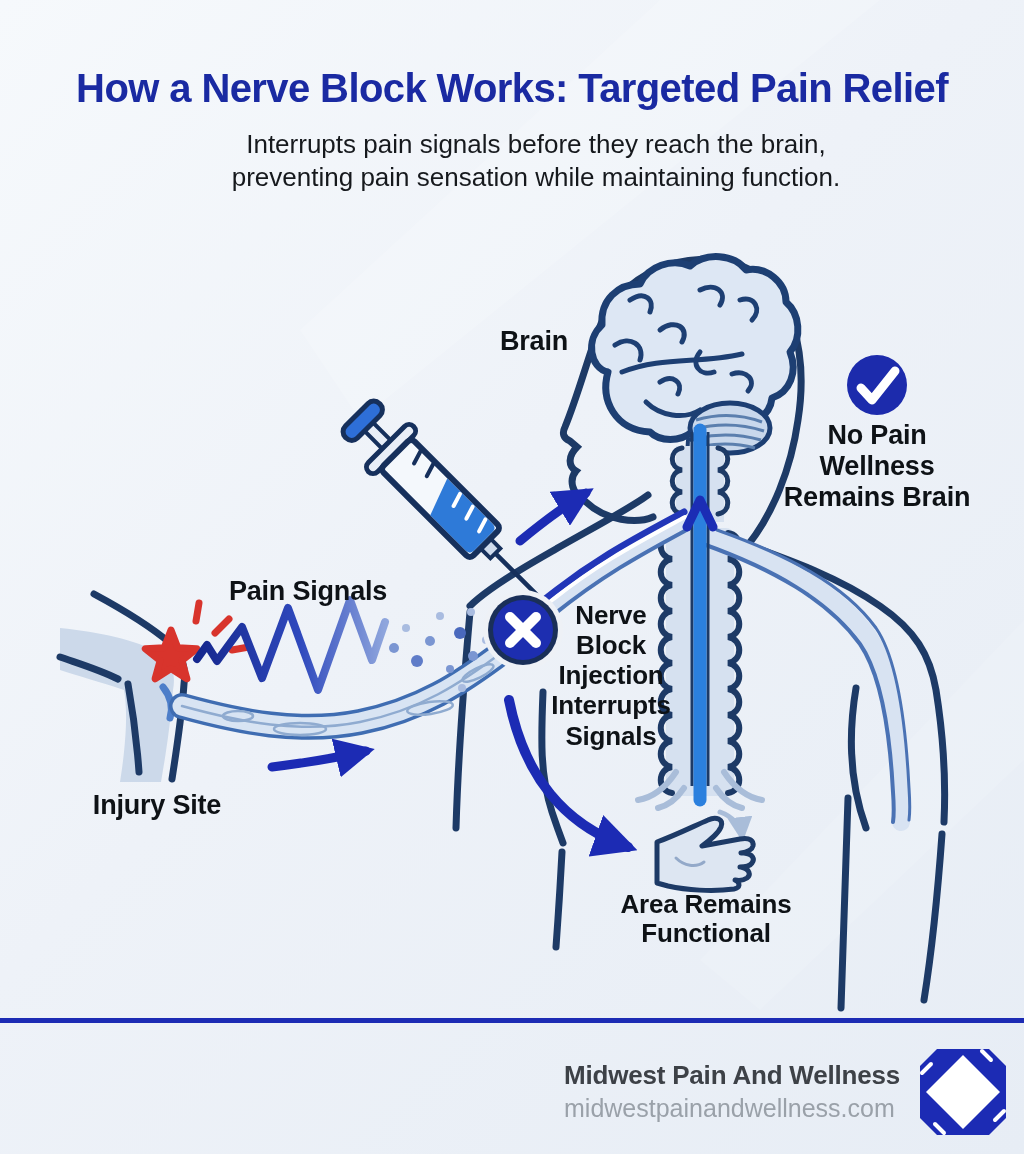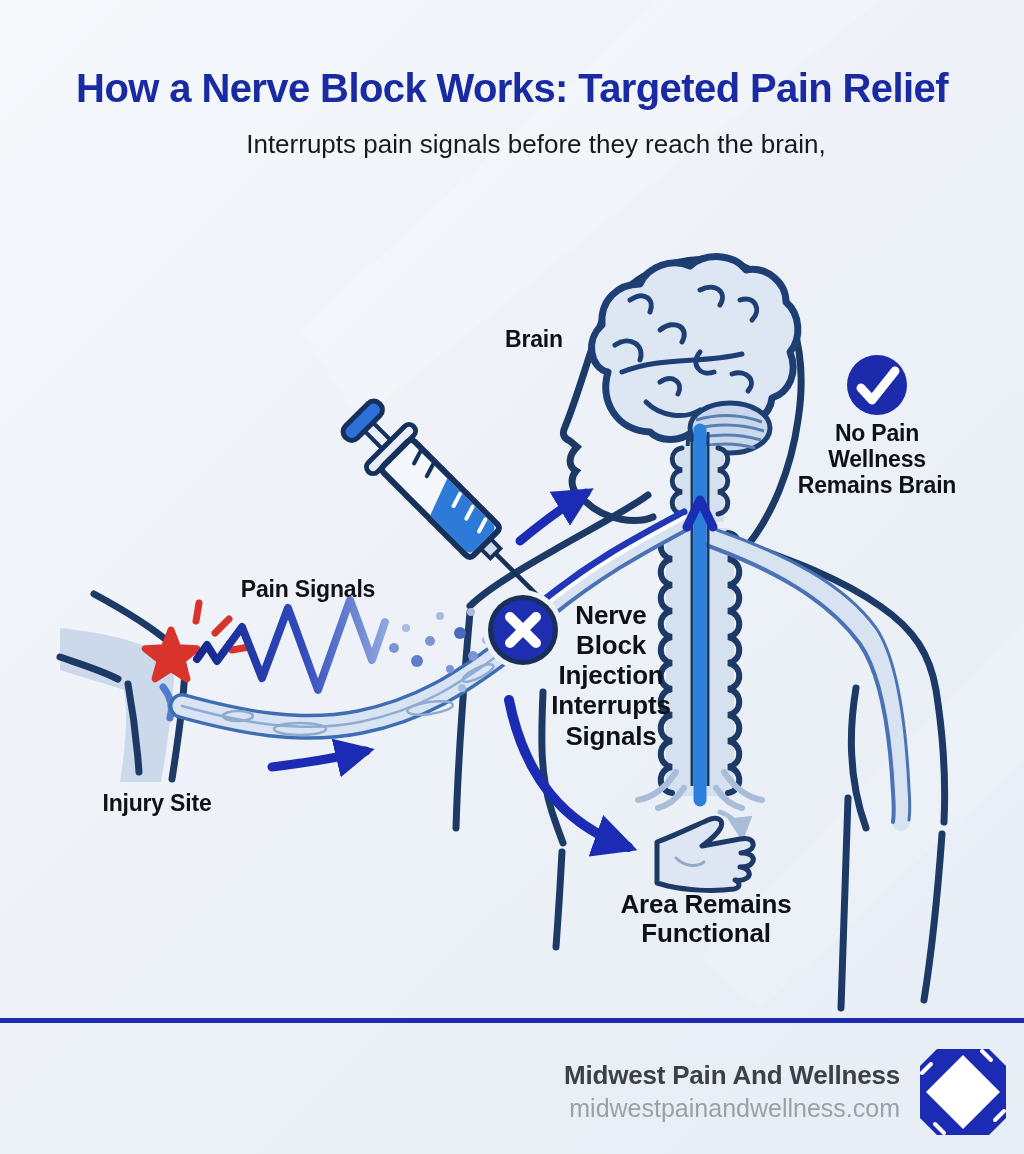--- a/index.html
+++ b/index.html
@@ -4,38 +4,38 @@
 <style>
   html,body{margin:0;padding:0;}
   body{
     width:1024px;height:1154px;position:relative;overflow:hidden;
     background:linear-gradient(135deg,#f6f9fc 0%,#eef2f8 45%,#e7edf5 100%);
     font-family:"Liberation Sans",sans-serif;
   }
   #art{position:absolute;left:0;top:0;}
   .lbl{
     position:absolute;transform:translateX(-50%);
-    font-weight:700;color:#0e1216;font-size:23px;line-height:1.14;
+    font-weight:700;color:#0e1216;font-size:27px;line-height:1.14;
     text-align:center;letter-spacing:-0.2px;
   }
   .lbl div{white-space:nowrap;}
   .title{
     position:absolute;left:50%;top:66px;transform:translateX(-50%);
     font-size:40px;font-weight:700;color:#1a2aa2;letter-spacing:-0.6px;white-space:nowrap;
   }
   .subtitle{
     position:absolute;left:50%;top:128px;transform:translateX(-50%);
     font-size:26px;font-weight:400;color:#16191d;line-height:1.26;text-align:center;
   }
   .subtitle div{white-space:nowrap;margin-left:48px;}
   .nerve-block-lbl{font-size:26px;line-height:1.16;}
   .area-lbl{font-size:26px;line-height:1.1;}
   .divider{position:absolute;left:0;top:1018px;width:1024px;height:5px;background:#1c2bb4;}
   .footer-text{
-    position:absolute;right:124px;top:1060px;text-align:right;
+    position:absolute;right:124px;top:1060px;text-align:left;
   }
   .footer-brand{font-size:26px;font-weight:700;color:#3d4147;letter-spacing:-0.2px;white-space:nowrap;}
   .footer-site{font-size:25px;font-weight:400;color:#9aa1a9;margin-top:3px;white-space:nowrap;}
   .footer-logo{position:absolute;left:919px;top:1048px;}
 </style>
 </head>
 <body>
 
 <svg id="art" width="1024" height="1154" viewBox="0 0 1024 1154">
   <defs>
@@ -233,20 +233,21 @@
 
   <g>
     <path d="M657 842 C676 835 694 826 708 820 C716 816 724 819 721 827 C718 834 710 840 702 846 L740 839 C750 837 754 841 753 846 C752 850 747 852 741 853 L744 853 C753 854 755 859 752 863 C750 866 745 867 740 867 L741 867 C750 869 751 875 747 878 C744 880 739 881 735 880 C741 883 740 888 734 889 C712 892 686 890 668 886 L657 883 Z" fill="#dde6f2" stroke="#1d3a66" stroke-width="5" stroke-linejoin="round"></path>
     <path d="M676 858 C684 866 696 868 704 862" fill="none" stroke="#93a9c9" stroke-width="3" stroke-linecap="round"></path>
   </g>
 </svg>
 
 <div class="title">How a Nerve Block Works: Targeted Pain Relief</div>
 <div class="subtitle">
   <div>Interrupts pain signals before they reach the brain,</div>
+  <div>preventing pain sensation while maintaining function.</div>
 </div>
 
 <div class="lbl" style="left:534px;top:326px;">Brain</div>
 <div class="lbl" style="left:308px;top:576px;">Pain Signals</div>
 <div class="lbl" style="left:157px;top:790px;">Injury Site</div>
 
 <div class="lbl nerve-block-lbl" style="left:611px;top:600px;">
   <div>Nerve</div>
   <div>Block</div>
   <div>Injection</div>

